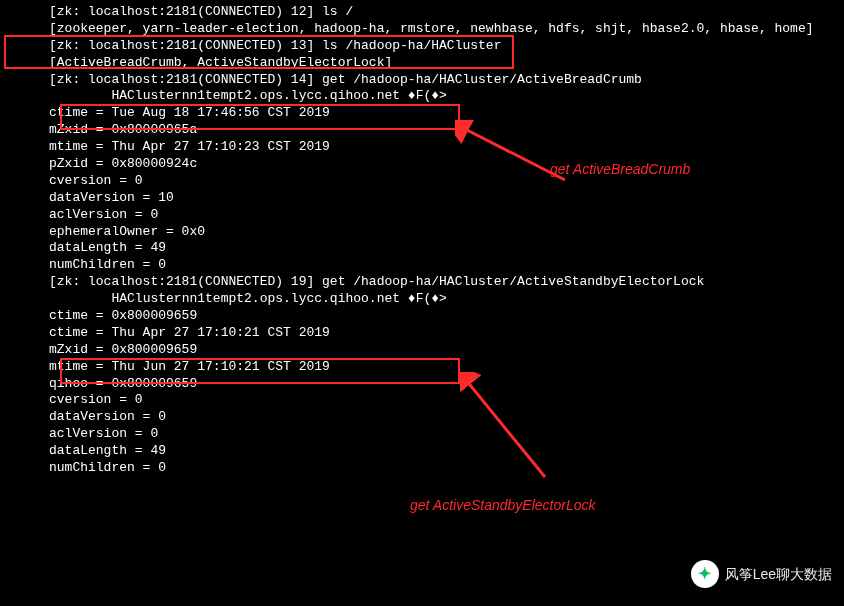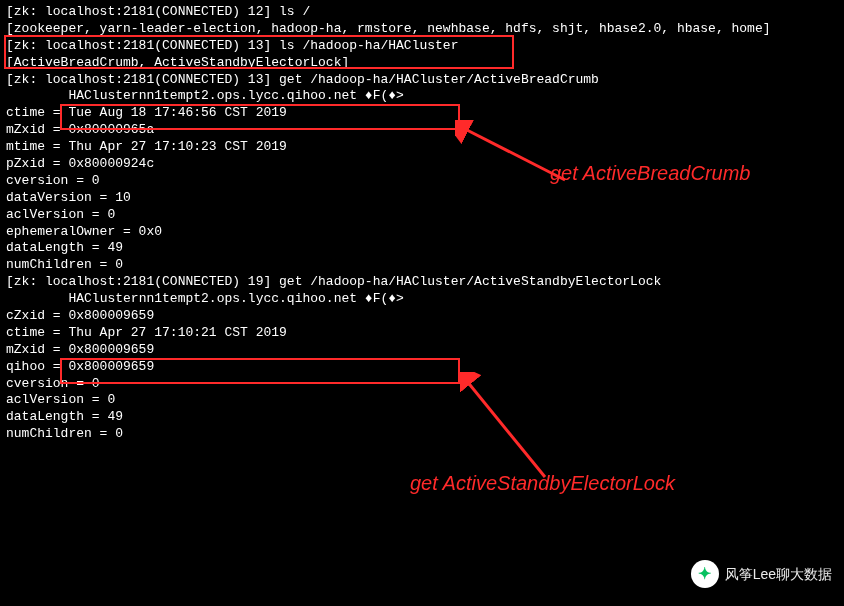--- a/index.html
+++ b/index.html
@@ -8,46 +8,46 @@
     color: #fff;
     font-family: "Courier New", Consolas, monospace;
     font-size: 13px;
     line-height: 1.3;
     width: 844px;
     height: 606px;
     overflow: hidden;
     position: relative;
     padding: 4px 6px;
   }
-  .line { white-space: pre; }
+  .line { white-space: pre; margin-left: 43px; }
   .cursor {
     display: inline-block;
     width: 8px;
     height: 13px;
     background: #4caf50;
     vertical-align: text-bottom;
   }
   .red-box {
     position: absolute;
     border: 2px solid #ff2a2a;
     pointer-events: none;
   }
   #box1 { left: 4px;  top: 35px;  width: 510px; height: 34px; }
   #box2 { left: 60px; top: 104px; width: 400px; height: 26px; }
   #box3 { left: 60px; top: 358px; width: 400px; height: 26px; }
 
   .annotation {
     position: absolute;
     color: #ff2a2a;
     font-family: Arial, sans-serif;
-    font-size: 20px;
+    font-size: 14px;
     font-style: italic;
   }
   #anno1 { left: 550px; top: 160px; }
-  #anno2 { left: 410px; top: 470px; }
+  #anno2 { left: 410px; top: 496px; }
 
   .arrow {
     position: absolute;
     pointer-events: none;
   }
 
   .watermark {
     position: absolute;
     right: 12px;
     bottom: 18px;
@@ -67,41 +67,43 @@
   }
 </style>
 </head>
 <body>
 
 <div id="terminal">
     <div class="line">[zk: localhost:2181(CONNECTED) 12] ls /</div>
     <div class="line">[zookeeper, yarn-leader-election, hadoop-ha, rmstore, newhbase, hdfs, shjt, hbase2.0, hbase, home]</div>
     <div class="line">[zk: localhost:2181(CONNECTED) 13] ls /hadoop-ha/HACluster</div>
     <div class="line">[ActiveBreadCrumb, ActiveStandbyElectorLock]</div>
-    <div class="line">[zk: localhost:2181(CONNECTED) 13] get /hadoop-ha/HACluster/ActiveBreadCrumb</div>
+    <div class="line">[zk: localhost:2181(CONNECTED) 14] get /hadoop-ha/HACluster/ActiveBreadCrumb</div>
     <div class="line"></div>
     <div class="line">	HAClusternn1tempt2.ops.lycc.qihoo.net ♦F(♦&gt;</div>
     <div class="line">ctime = Tue Aug 18 17:46:56 CST 2019</div>
     <div class="line">mZxid = 0x80000965a</div>
     <div class="line">mtime = Thu Apr 27 17:10:23 CST 2019</div>
     <div class="line">pZxid = 0x80000924c</div>
     <div class="line">cversion = 0</div>
     <div class="line">dataVersion = 10</div>
     <div class="line">aclVersion = 0</div>
     <div class="line">ephemeralOwner = 0x0</div>
     <div class="line">dataLength = 49</div>
     <div class="line">numChildren = 0</div>
     <div class="line">[zk: localhost:2181(CONNECTED) 19] get /hadoop-ha/HACluster/ActiveStandbyElectorLock</div>
     <div class="line"></div>
     <div class="line">	HAClusternn1tempt2.ops.lycc.qihoo.net ♦F(♦&gt;</div>
-    <div class="line">cZxid = 0x800009659</div>
+    <div class="line">ctime = 0x800009659</div>
     <div class="line">ctime = Thu Apr 27 17:10:21 CST 2019</div>
     <div class="line">mZxid = 0x800009659</div>
+    <div class="line">mtime = Thu Jun 27 17:10:21 CST 2019</div>
     <div class="line">qihoo = 0x800009659</div>
     <div class="line">cversion = 0</div>
+    <div class="line">dataVersion = 0</div>
     <div class="line">aclVersion = 0</div>
     <div class="line">dataLength = 49</div>
     <div class="line">numChildren = 0</div>
   </div>
 
 <div id="box1" class="red-box"></div>
 <div id="box2" class="red-box"></div>
 <div id="box3" class="red-box"></div>
 
 <svg class="arrow" style="left:455px; top:120px; width:115px; height:70px;" viewBox="0 0 115 70">

